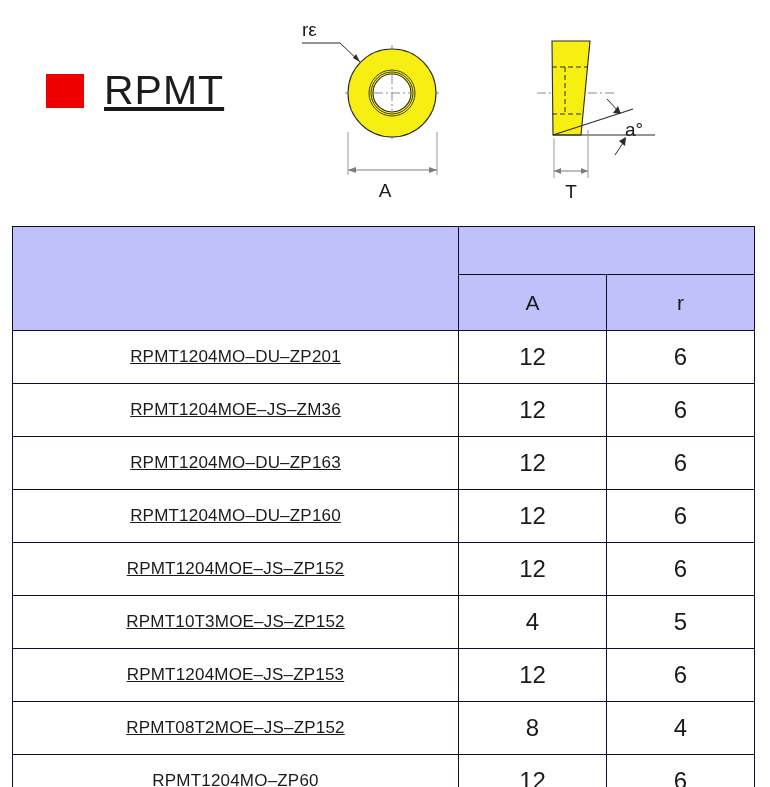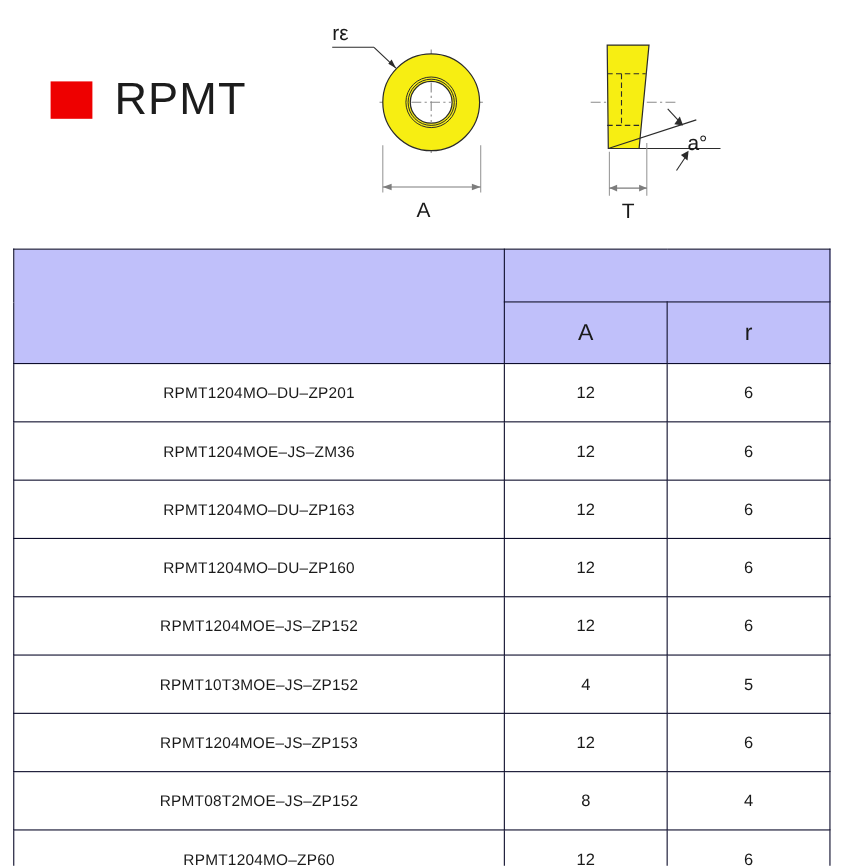--- a/index.html
+++ b/index.html
@@ -26,20 +26,21 @@
   }
 
   
   #brand-block {
     position: absolute;
     left: 46px;
     top: 70px;
     display: flex;
     align-items: center;
     gap: 20px;
+    text-decoration: underline;
   }
   #brand-swatch {
     width: 38px;
     height: 34px;
     background: #ee0000;
   }
   #brand-title {
     font-size: 41px;
     font-weight: 400;
     letter-spacing: 1px;
@@ -97,23 +98,23 @@
   }
   th.hdr-designation { width: 443px; height: 56px; }
   th.hdr-group       { height: 45px; }
   th.hdr-sub         { height: 53px; font-size: 21px; }
   th.col-a, td.col-a { width: 150px; }
   th.col-r, td.col-r { width: 150px; }
 
   tbody td {
     background: #ffffff;
     height: 50px;
-    font-size: 15px;
-  }
-  td.designation { font-size: 14px; letter-spacing: 0.2px; }
+    font-size: 24px;
+  }
+  td.designation { font-size: 17px; letter-spacing: 0.2px; text-decoration: underline; }
 </style>
 </head>
 <body>
 
 <div id="figure-band">
 
   <div id="brand-block">
     <div id="brand-swatch" style="background: rgb(238, 0, 0);"></div>
     <div id="brand-title">RPMT</div>
   </div>

